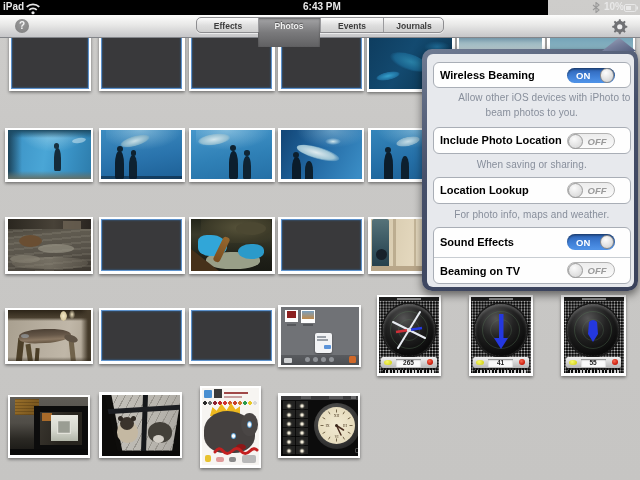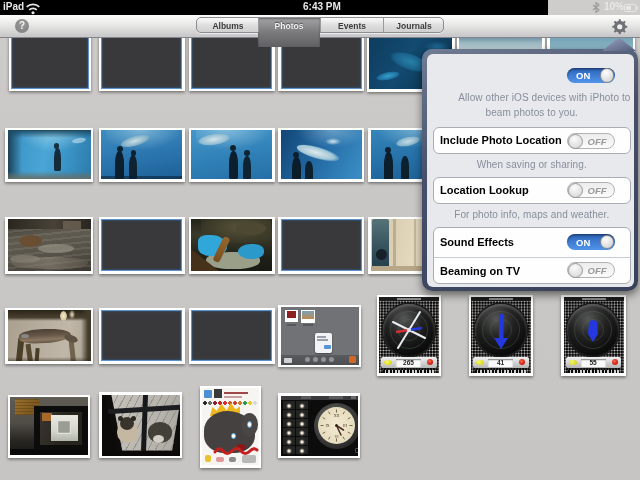--- a/index.html
+++ b/index.html
@@ -441,21 +441,21 @@
     <svg style="left:624px;top:3.5px;" width="14" height="8" viewBox="0 0 14 8">
       <rect x="0.5" y="0.5" width="11.5" height="7" rx="1.5" fill="none" stroke="#e8e8e8"></rect>
       <rect x="2" y="2" width="5" height="4" fill="#e8e8e8"></rect>
       <rect x="12.5" y="2.5" width="1.5" height="3" fill="#e8e8e8"></rect>
     </svg>
   </div>
 
   <div id="tbar">
     <div id="helpbtn">?</div>
     <div id="seg">
-      <div class="s" style="left:0;">Albums</div>
+      <div class="s" style="left:0;">Effects</div>
       <div class="s" id="sel">Photos</div>
       <div class="s" style="left:124px;">Events</div>
       <div class="s" style="left:186px;">Journals</div>
       <div class="d" style="left:61px;"></div>
       <div class="d" style="left:123px;"></div>
       <div class="d" style="left:185.5px;"></div>
     </div>
     <svg style="left:610px;top:2.5px;" width="18" height="18" viewBox="0 0 18 18">
       <path fill="#707174" d="M9 1.2 L10.6 1.2 L11 3.1 A6 6 0 0 1 12.9 3.9 L14.5 2.8 L15.7 4 L14.6 5.6 A6 6 0 0 1 15.4 7.5 L17.3 7.9 L17.3 9.6 L15.4 10 A6 6 0 0 1 14.6 11.9 L15.7 13.5 L14.5 14.7 L12.9 13.6 A6 6 0 0 1 11 14.4 L10.6 16.3 L9 16.3 L8.5 14.4 A6 6 0 0 1 6.6 13.6 L5 14.7 L3.8 13.5 L4.9 11.9 A6 6 0 0 1 4.1 10 L2.2 9.6 L2.2 7.9 L4.1 7.5 A6 6 0 0 1 4.9 5.6 L3.8 4 L5 2.8 L6.6 3.9 A6 6 0 0 1 8.5 3.1 Z"></path>
       <circle cx="9.75" cy="8.75" r="2.6" fill="#efeff0"></circle>
@@ -469,20 +469,23 @@
           <stop offset="0.5" stop-color="#767f9c"></stop>
       <stop offset="1" stop-color="#525d7c"></stop>
         </linearGradient>
       </defs>
     <polygon points="2,14 19,0.5 36,14" fill="url(#ag)"></polygon>
   </svg>
   <div id="pop">
       <div id="popin"></div>
     </div>
 
+  <div class="cell" style="top:61.5px;height:26px;">
+      <div class="lb">Wireless Beaming</div>
+    </div>
   <div class="cap" style="top:92px;text-align:right;">Allow other iOS devices with iPhoto to</div>
   <div class="cap" style="top:106.5px;">beam photos to you.</div>
   <div class="cell" style="top:126.5px;height:27px;">
       <div class="lb">Include Photo Location</div>
     </div>
   <div class="cap" style="top:158.5px;">When saving or sharing.</div>
   <div class="cell" style="top:176.5px;height:27px;">
       <div class="lb">Location Lookup</div>
     </div>
   <div class="cap" style="top:208.5px;text-align:center;">For photo info, maps and weather.</div>

